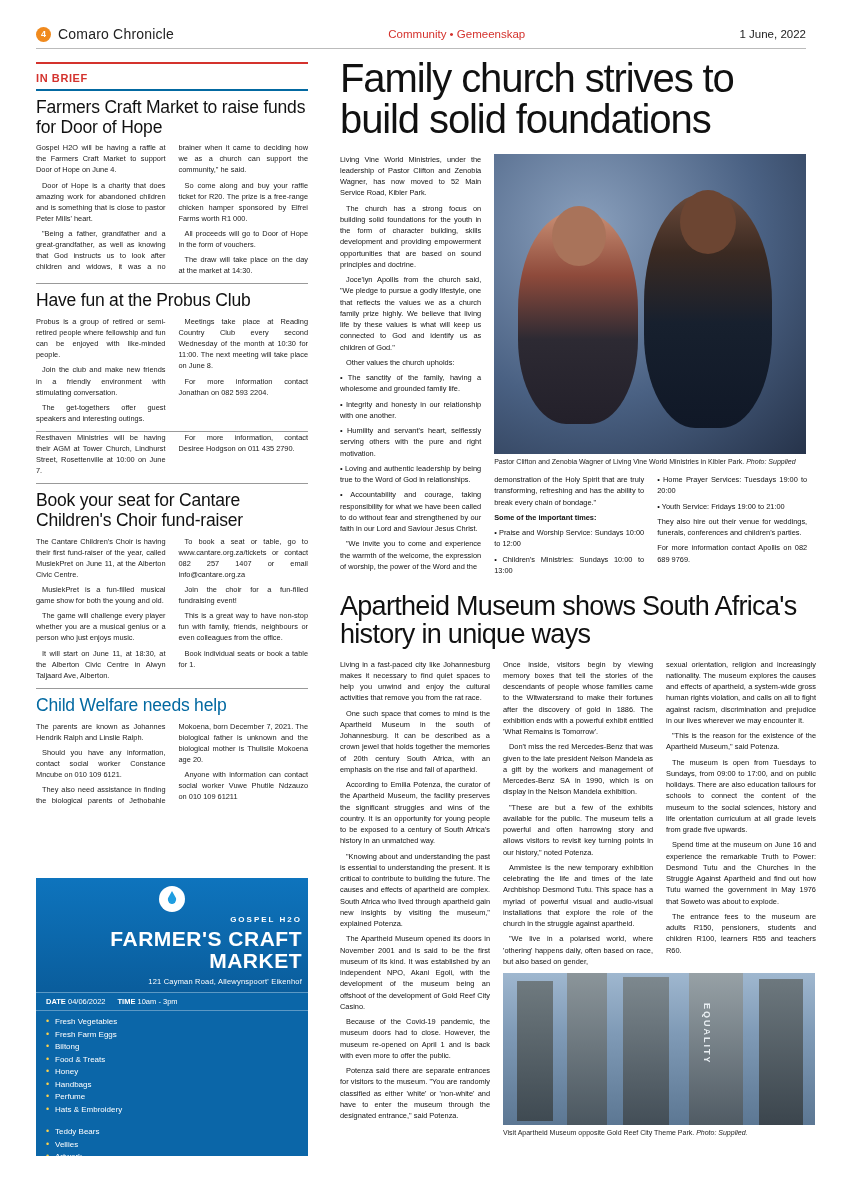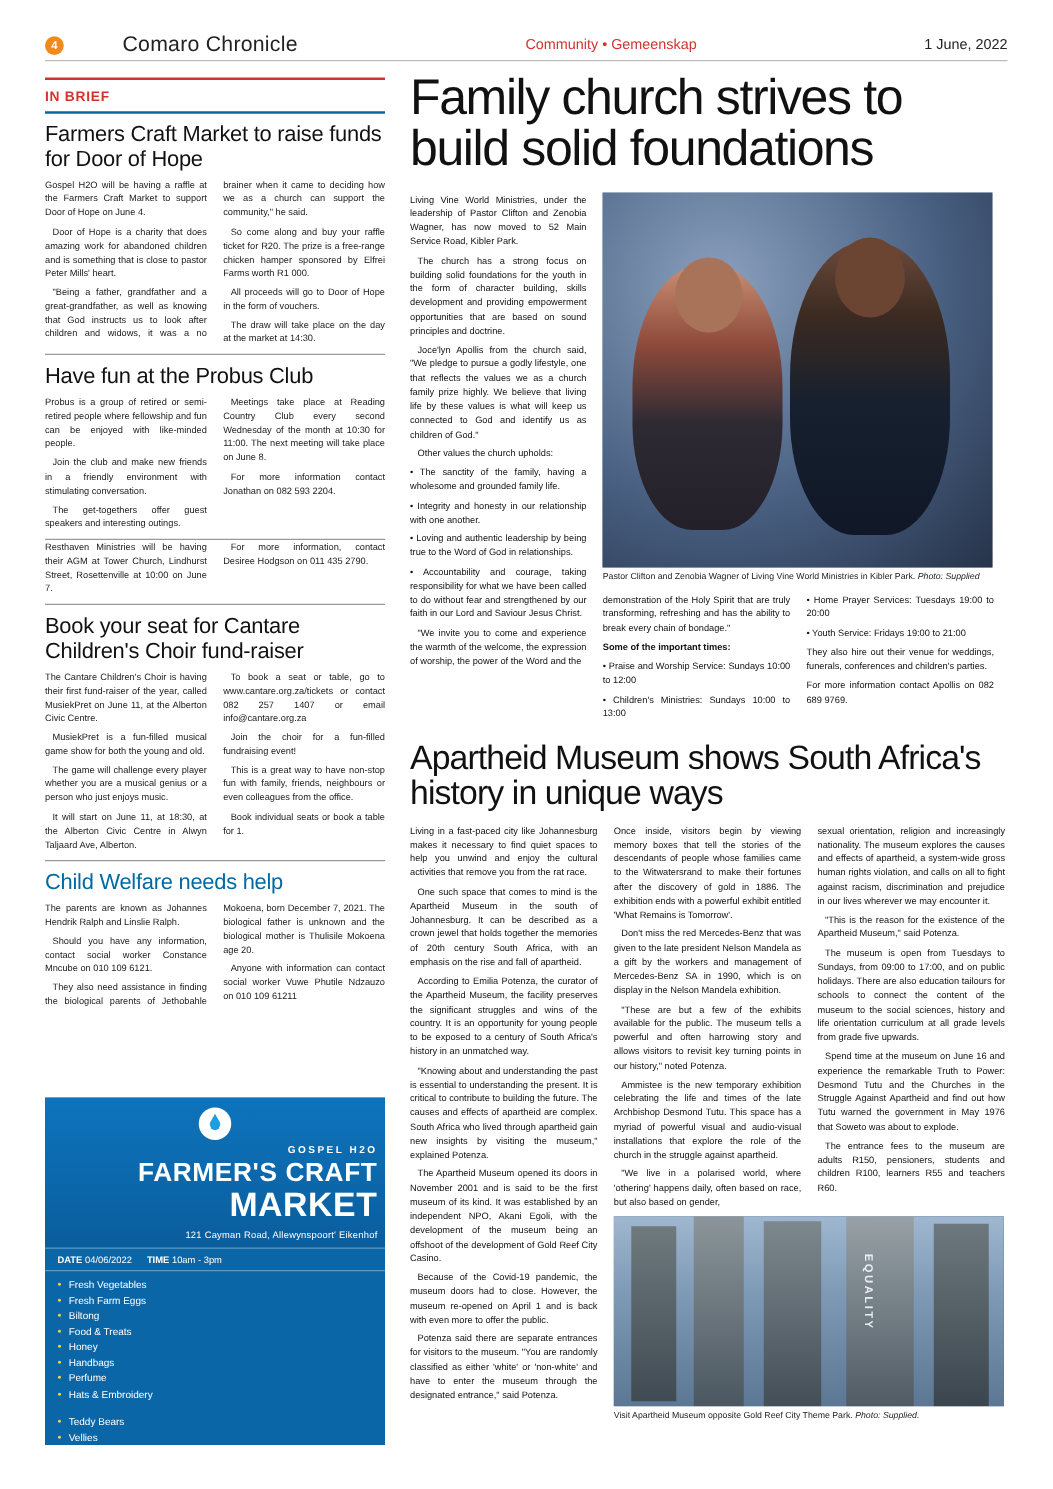--- a/index.html
+++ b/index.html
@@ -20,31 +20,31 @@
     position: absolute; top: 26px; left: 36px; right: 36px;
     display: flex; align-items: center; justify-content: space-between;
     font-size: 11px; color: #222;
   }
   .masthead-left { display: flex; align-items: center; gap: 7px; }
   .page-badge {
     width: 15px; height: 15px; border-radius: 50%;
     background: #f08a1e; color: #fff; font-size: 9px; font-weight: bold;
     display: flex; align-items: center; justify-content: center;
   }
-  .masthead-title { font-size: 17px; letter-spacing: .2px; margin-left: 40px; }
+  .masthead-title { font-size: 14px; letter-spacing: .2px; }
   .masthead-center { color: #d4322d; font-size: 11.5px; }
   .masthead-right { font-size: 11.5px; }
   .rule-top {
     position: absolute; top: 48px; left: 36px; right: 36px;
     height: 1px; background: #bbb;
   }
 
   
   .col-left  { position: absolute; left: 36px;  top: 62px; width: 272px; }
-  .col-right { position: absolute; left: 328px; top: 58px; width: 478px; }
+  .col-right { position: absolute; left: 340px; top: 58px; width: 478px; }
 
   
   .inbrief-bar {
     border-top: 2px solid #d4322d;
     border-bottom: 2px solid #0369a1;
     padding: 4px 0 3px 0;
     margin-bottom: 6px;
   }
   .inbrief-bar span { color: #d4322d; font-size: 11px; font-weight: bold; letter-spacing: .6px; }
 
@@ -107,21 +107,21 @@
     content: ""; position: absolute; left: 50%; top: 5px; width: 9px; height: 13px;
     transform: translateX(-50%); background: #1f9de0;
     border-radius: 50% 50% 50% 50% / 70% 70% 40% 40%;
     clip-path: polygon(50% 0%, 100% 62%, 80% 100%, 20% 100%, 0% 62%);
   }
   .ad-gospel { font-size: 8px; letter-spacing: 2px; font-weight: bold; }
   .ad-title {
     font-size: 21px; font-weight: bold; letter-spacing: .5px; line-height: 1.05;
     margin: 4px 0 0 0;
   }
-  .ad-title .m { display: block; font-size: 27px; }
+  .ad-title .m { display: block; font-size: 21px; }
   .ad-addr { font-size: 7.5px; margin-top: 5px; letter-spacing: .2px; }
   .ad-datebar {
     display: flex; border-top: 1px solid #ffffff55; border-bottom: 1px solid #ffffff55;
     font-size: 7.5px; padding: 4px 10px; gap: 12px;
   }
   .ad-datebar b { font-weight: bold; }
   .ad-items {
     display: flex; padding: 6px 10px 4px 10px; gap: 10px; font-size: 8px; flex-direction: column;
   }
   .ad-items ul { list-style: none; margin: 0; padding: 0; width: 50%; }
@@ -220,20 +220,21 @@
 
     <div class="story-grid">
 
       <div class="story-col">
         <p>Living Vine World Ministries, under the leadership of Pastor Clifton and Zenobia Wagner, has now moved to 52 Main Service Road, Kibler Park.</p>
         <p class="indent">The church has a strong focus on building solid foundations for the youth in the form of character building, skills development and providing empowerment opportunities that are based on sound principles and doctrine.</p>
         <p class="indent">Joce'lyn Apollis from the church said, "We pledge to pursue a godly lifestyle, one that reflects the values we as a church family prize highly. We believe that living life by these values is what will keep us connected to God and identify us as children of God."</p>
         <p class="indent">Other values the church upholds:</p>
         <p>• The sanctity of the family, having a wholesome and grounded family life.</p>
         <p>• Integrity and honesty in our relationship with one another.</p>
+        <p>• Humility and servant's heart, selflessly serving others with the pure and right motivation.</p>
         <p>• Loving and authentic leadership by being true to the Word of God in relationships.</p>
         <p>• Accountability and courage, taking responsibility for what we have been called to do without fear and strengthened by our faith in our Lord and Saviour Jesus Christ.</p>
         <p class="indent">"We invite you to come and experience the warmth of the welcome, the expression of worship, the power of the Word and the</p>
       </div>
 
       <div style="width:344px;">
         <div class="photo">
           <div class="ph-bg-warm"></div>
           <div class="ph-person" style="left:24px; top:58px; width:120px; height:212px; background:linear-gradient(180deg,#c98f74 0%, #8e4a3b 30%, #2d2a33 60%, #23202a 100%);"></div>
           <div class="ph-person" style="left:150px; top:40px; width:128px; height:234px; background:linear-gradient(180deg,#6b4a3a 0%, #3b2a22 25%, #17202e 55%, #101827 100%);"></div>

